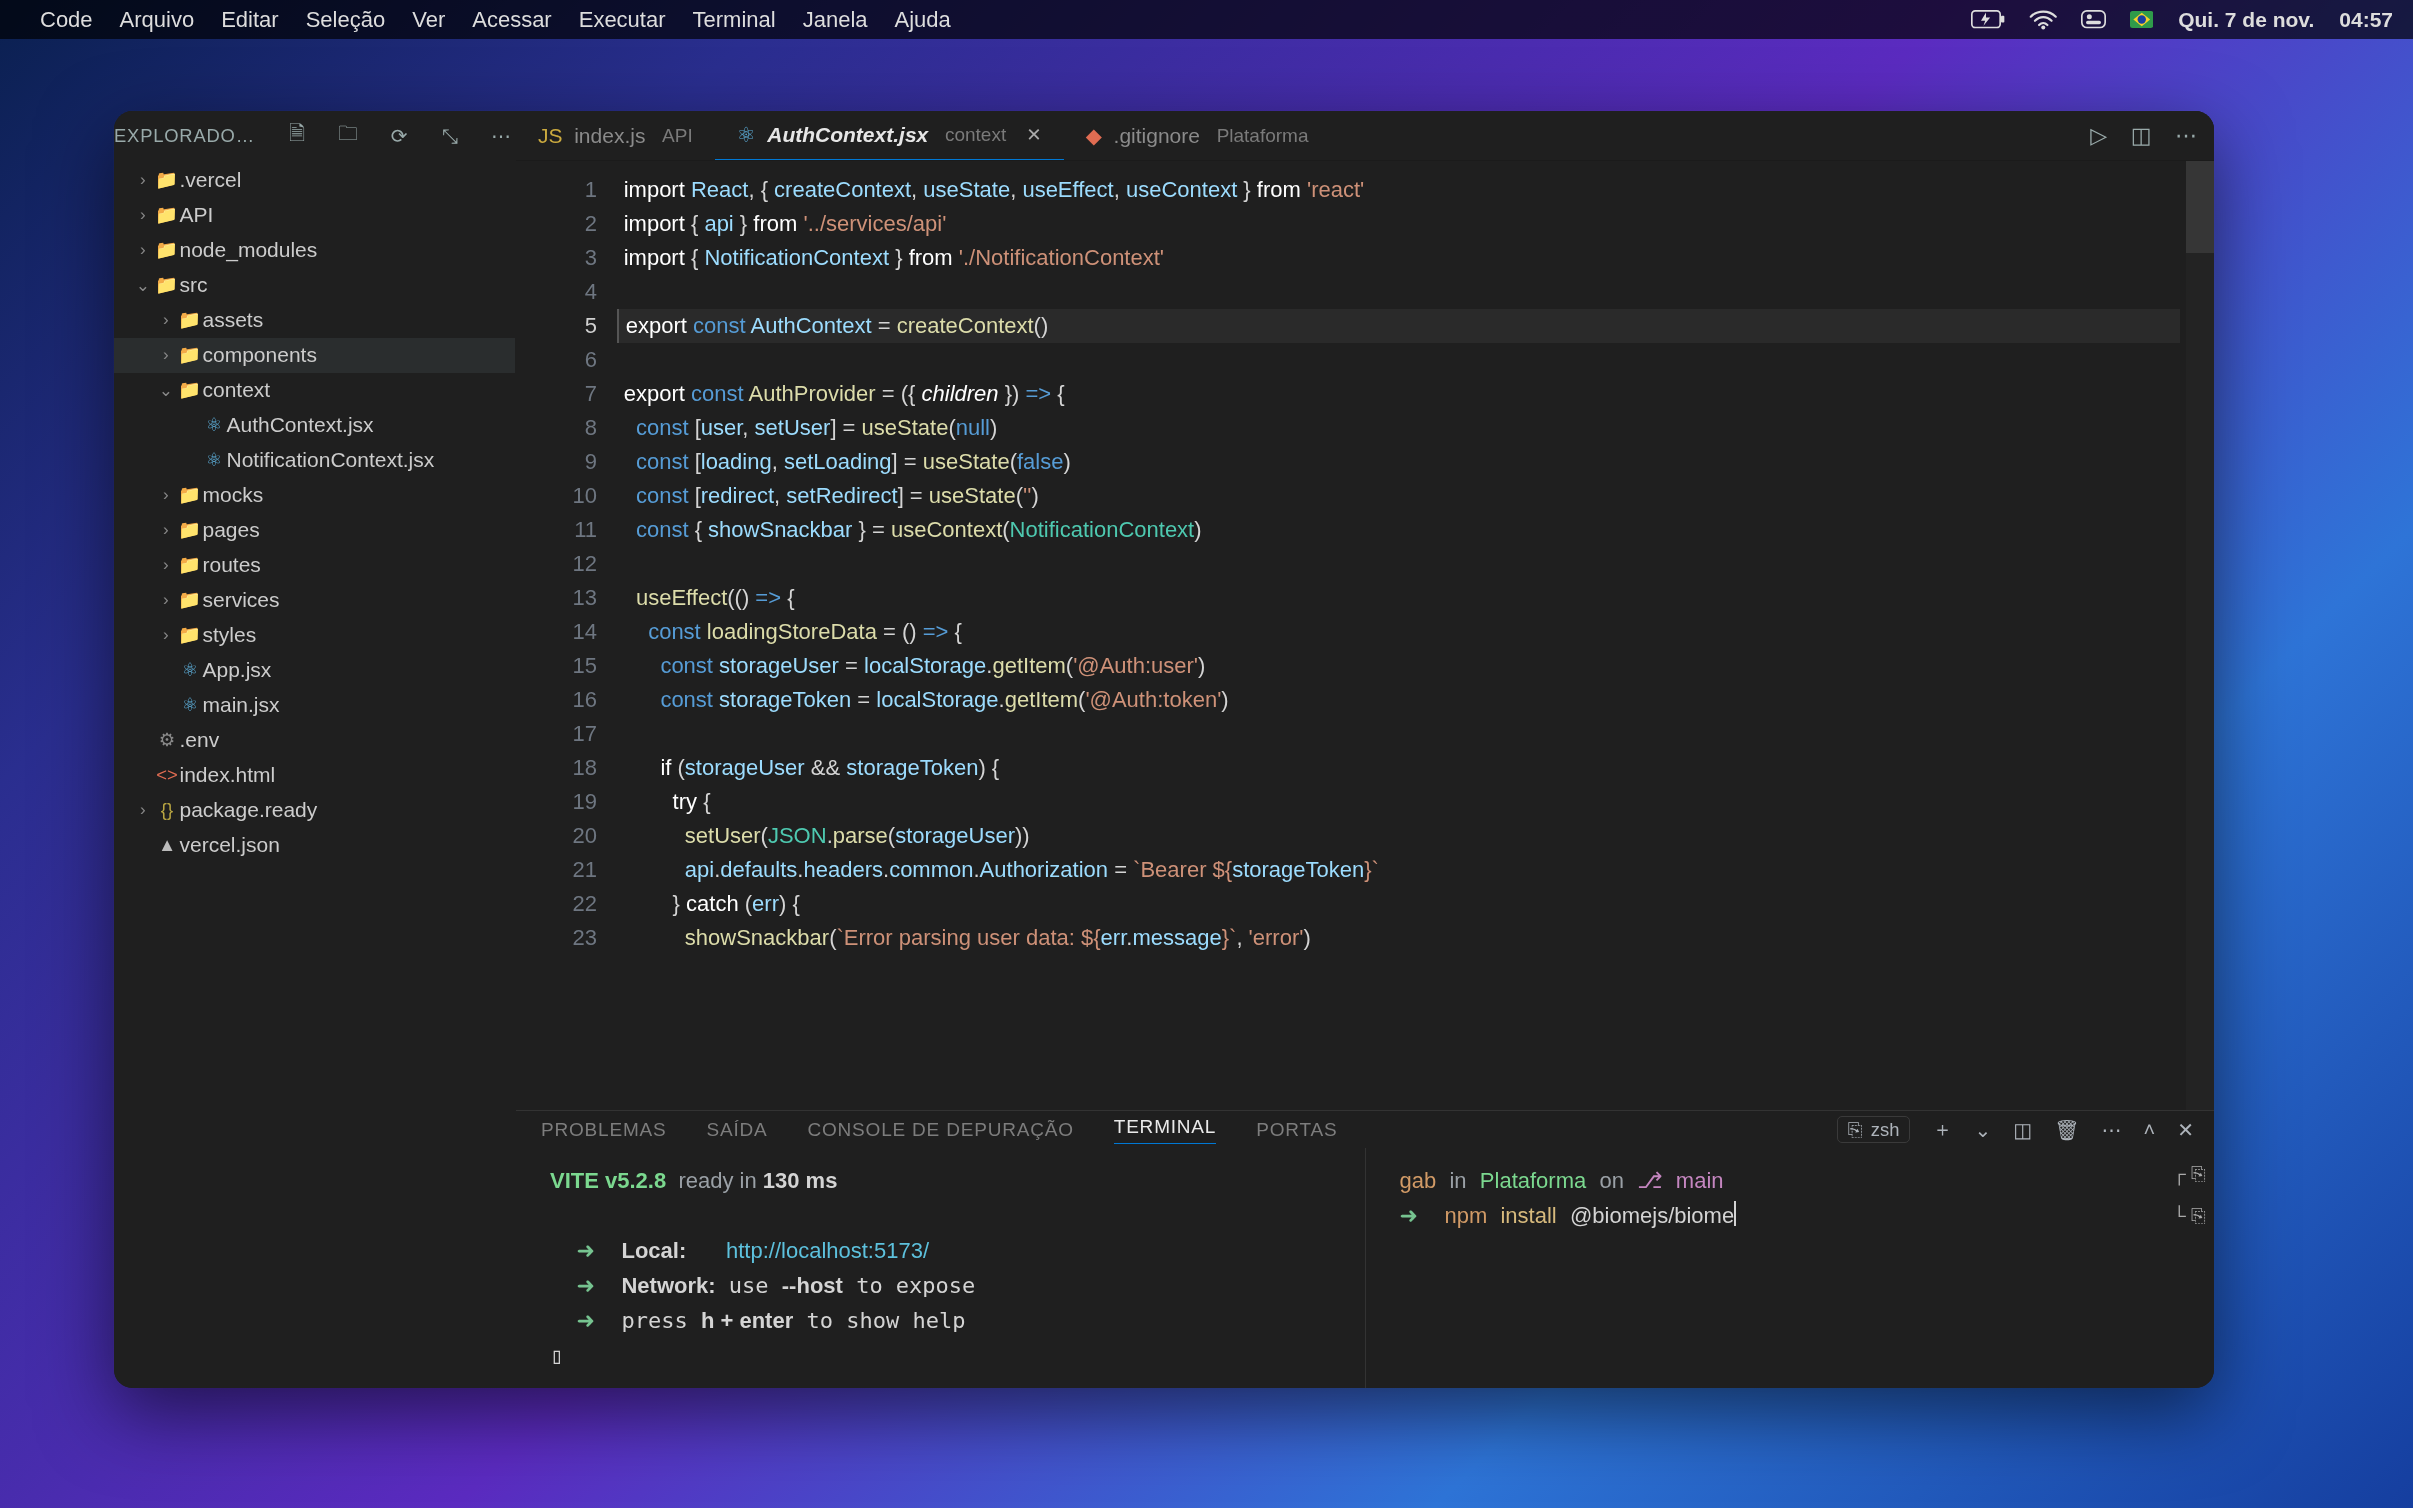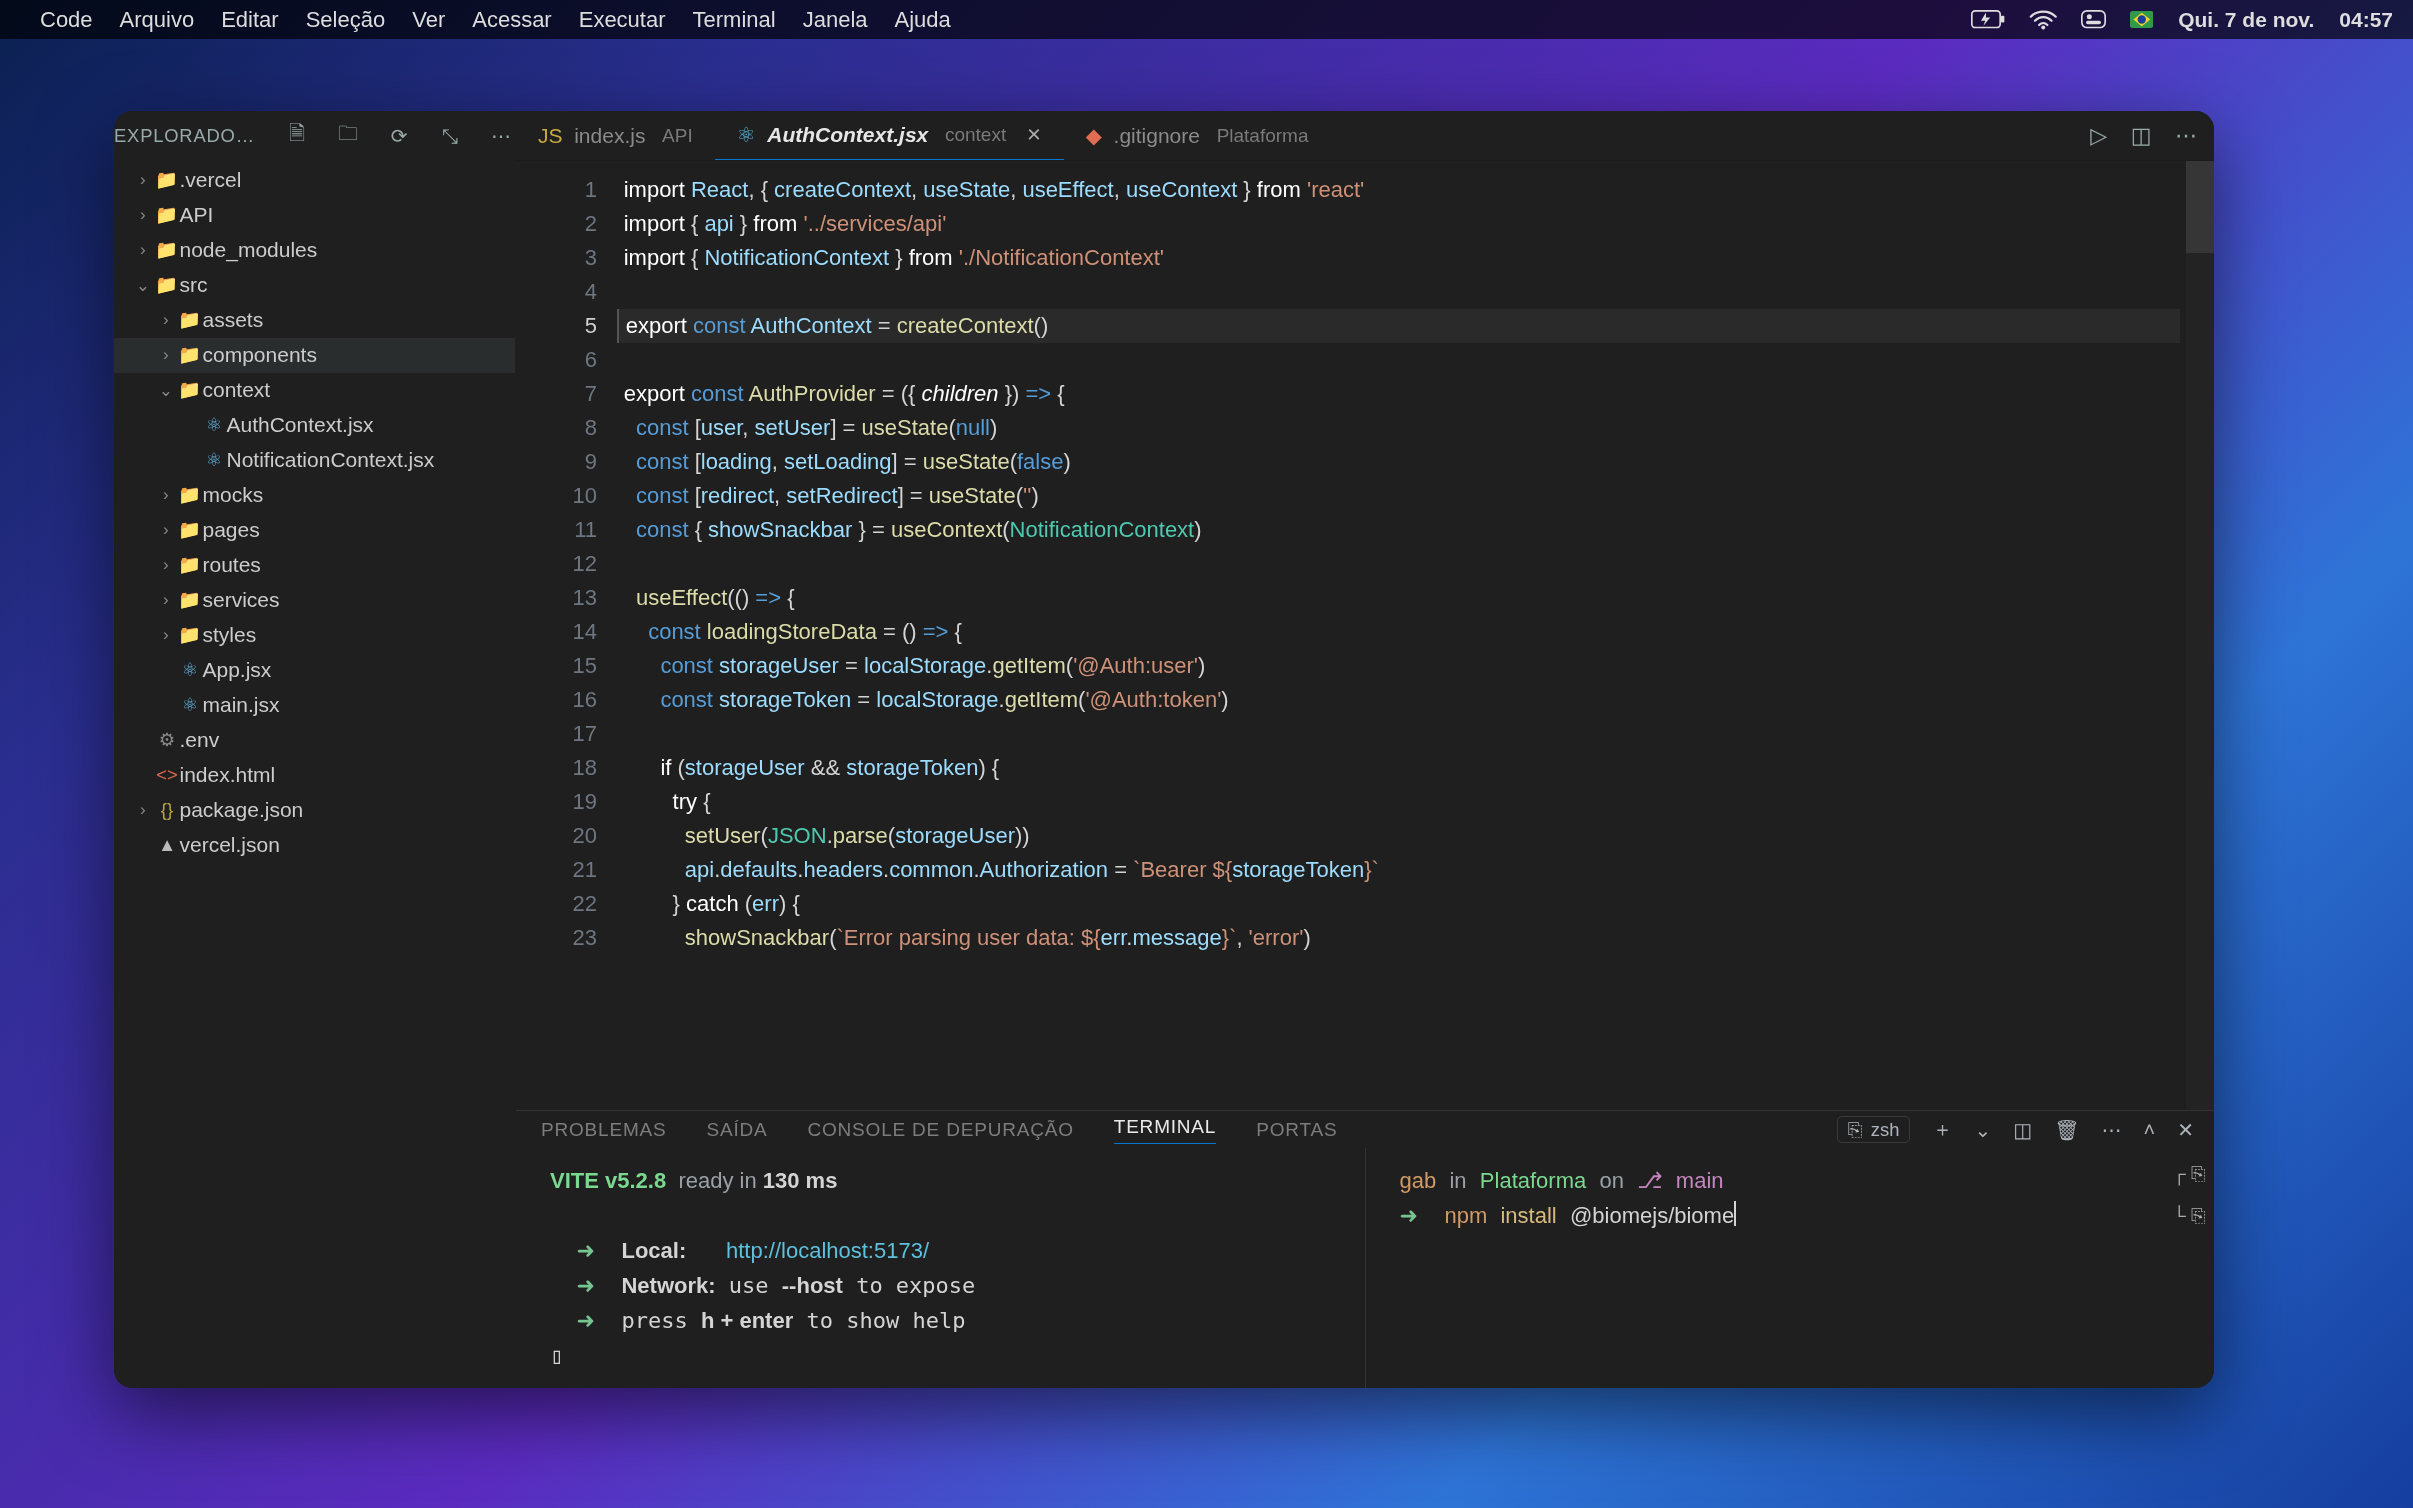--- a/index.html
+++ b/index.html
@@ -242,21 +242,21 @@
             <span class="label">.env</span>
           </div>
           <div class="tree-row depth-0">
             <span class="chev"></span>
             <span class="ficon ic-html">&lt;&gt;</span>
             <span class="label">index.html</span>
           </div>
           <div class="tree-row depth-0">
             <span class="chev">›</span>
             <span class="ficon ic-json">{}</span>
-            <span class="label">package.json</span>
+            <span class="label">package.ready</span>
           </div>
           <div class="tree-row depth-0">
             <span class="chev"></span>
             <span class="ficon ic-vercel">▲</span>
             <span class="label">vercel.json</span>
           </div>
         </div>
     </div>
 
     <div class="editor-area">

